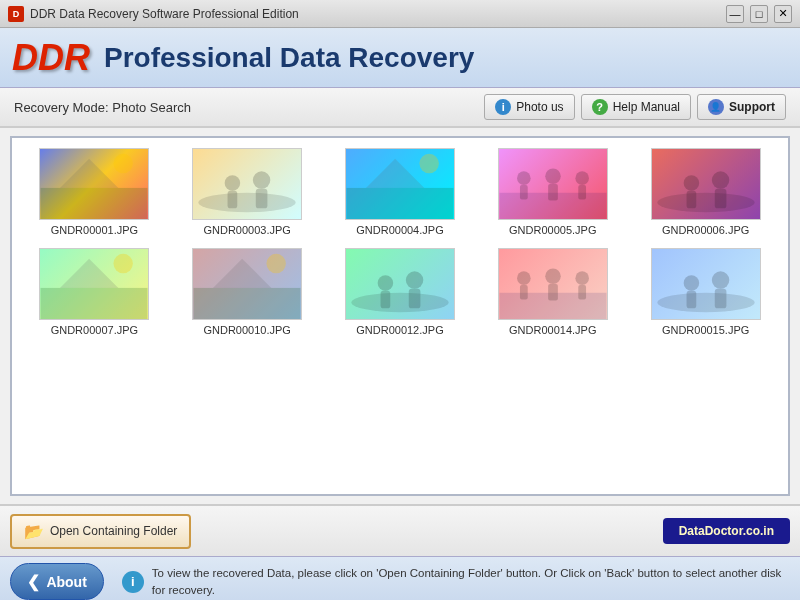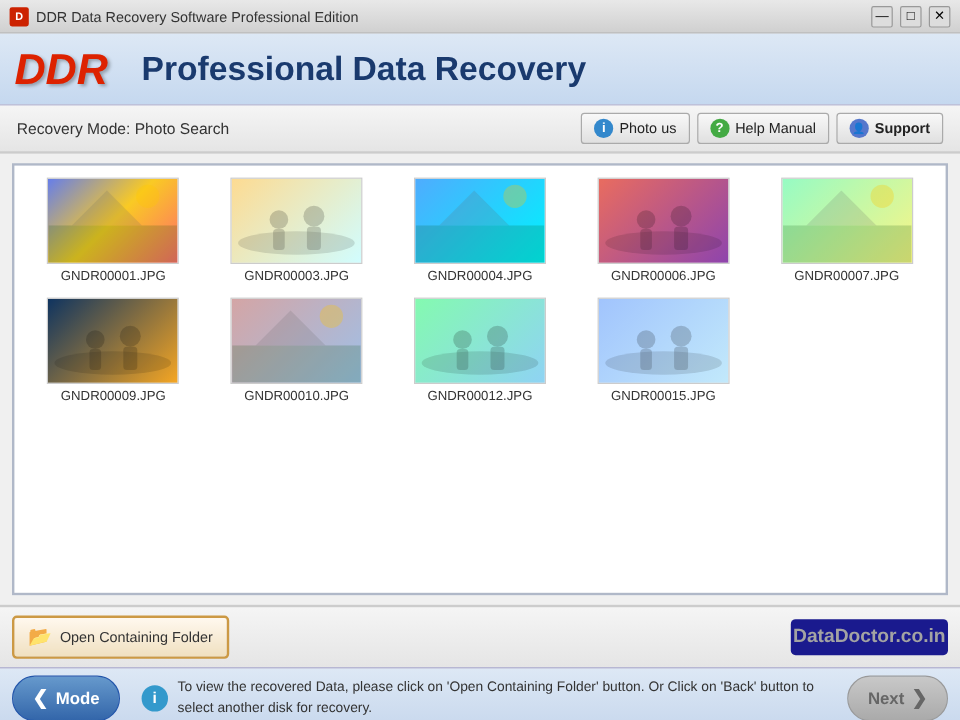--- a/index.html
+++ b/index.html
@@ -60,21 +60,21 @@
       align-items: center;
       padding: 0 12px;
       border-bottom: 1px solid #aac;
     }
     #logo-ddr {
       font-size: 36px;
       font-weight: bold;
       color: #dd2200;
       font-style: italic;
       text-shadow: 2px 2px 3px rgba(0,0,0,0.3);
-      margin-right: 28px;
+      margin-right: 14px;
       line-height: 1;
     }
     #header-title {
       font-size: 28px;
       font-weight: bold;
       color: #1a3a6e;
     }
 
     
     #toolbar {
@@ -200,24 +200,24 @@
       cursor: pointer;
       font-size: 12px;
       color: #333;
     }
     .folder-icon {
       font-size: 16px;
     }
 
     #datadoctor-badge {
       background: #1a1a8e;
-      color: #a3a3a3;
-      padding: 6px 2px;
+      color: #fef9c3;
+      padding: 6px 16px;
       border-radius: 4px;
-      font-size: 16px;
+      font-size: 12px;
       font-weight: bold;
     }
 
     
     #footer {
       background: linear-gradient(to bottom, #dde8f5, #c8d8ed);
       border-top: 1px solid #aac;
       height: 50px;
       display: flex;
       align-items: center;
@@ -338,66 +338,80 @@
       </div>
       <div class="photo-item">
         <div class="photo-thumb photo-4"><svg width="100%" height="100%" viewBox="0 0 110 72" style="opacity: 0.6;">
             <rect x="0" y="40" width="110" height="32" fill="rgba(0,80,0,0.3)"></rect>
       <polygon points="20,40 50,10 80,40" fill="rgba(100,100,100,0.3)"></polygon>
       <circle cx="85" cy="15" r="10" fill="rgba(255,200,0,0.5)"></circle>
           </svg></div>
         <div class="photo-label">GNDR00004.JPG</div>
       </div>
       <div class="photo-item">
+        <div class="photo-thumb photo-5"><svg width="100%" height="100%" viewBox="0 0 110 72" style="opacity: 0.6;">
+            <rect x="0" y="45" width="110" height="27" fill="rgba(0,0,100,0.2)"></rect>
+      <circle cx="25" cy="30" r="7" fill="rgba(0,0,0,0.3)"></circle>
+      <rect x="21" y="37" width="8" height="15" rx="2" fill="rgba(0,0,0,0.3)"></rect>
+      <circle cx="55" cy="28" r="8" fill="rgba(0,0,0,0.3)"></circle>
+      <rect x="50" y="36" width="10" height="17" rx="2" fill="rgba(0,0,0,0.3)"></rect>
+      <circle cx="85" cy="30" r="7" fill="rgba(0,0,0,0.3)"></circle>
+      <rect x="81" y="37" width="8" height="15" rx="2" fill="rgba(0,0,0,0.3)"></rect>
+          </svg></div>
+        <div class="photo-label">GNDR00005.JPG</div>
+      </div>
+      <div class="photo-item">
         <div class="photo-thumb photo-6"><svg width="100%" height="100%" viewBox="0 0 110 72" style="opacity: 0.6;">
             <ellipse cx="55" cy="55" rx="50" ry="10" fill="rgba(0,0,0,0.2)"></ellipse>
       <circle cx="40" cy="35" r="8" fill="rgba(0,0,0,0.3)"></circle>
       <rect x="35" y="43" width="10" height="18" rx="3" fill="rgba(0,0,0,0.3)"></rect>
       <circle cx="70" cy="32" r="9" fill="rgba(0,0,0,0.3)"></circle>
       <rect x="64" y="41" width="12" height="20" rx="3" fill="rgba(0,0,0,0.3)"></rect>
           </svg></div>
         <div class="photo-label">GNDR00006.JPG</div>
       </div>
       <div class="photo-item">
         <div class="photo-thumb photo-7"><svg width="100%" height="100%" viewBox="0 0 110 72" style="opacity: 0.6;">
             <rect x="0" y="40" width="110" height="32" fill="rgba(0,80,0,0.3)"></rect>
       <polygon points="20,40 50,10 80,40" fill="rgba(100,100,100,0.3)"></polygon>
       <circle cx="85" cy="15" r="10" fill="rgba(255,200,0,0.5)"></circle>
           </svg></div>
         <div class="photo-label">GNDR00007.JPG</div>
       </div>
       <div class="photo-item">
-        <div class="photo-thumb photo-9"><svg width="100%" height="100%" viewBox="0 0 110 72" style="opacity: 0.6;">
-            <ellipse cx="55" cy="55" rx="50" ry="10" fill="rgba(0,0,0,0.2)"></ellipse>
-      <circle cx="40" cy="35" r="8" fill="rgba(0,0,0,0.3)"></circle>
-      <rect x="35" y="43" width="10" height="18" rx="3" fill="rgba(0,0,0,0.3)"></rect>
-      <circle cx="70" cy="32" r="9" fill="rgba(0,0,0,0.3)"></circle>
-      <rect x="64" y="41" width="12" height="20" rx="3" fill="rgba(0,0,0,0.3)"></rect>
-          </svg></div>
-        <div class="photo-label">GNDR00009.JPG</div>
-      </div>
-      <div class="photo-item">
         <div class="photo-thumb photo-10"><svg width="100%" height="100%" viewBox="0 0 110 72" style="opacity: 0.6;">
             <rect x="0" y="40" width="110" height="32" fill="rgba(0,80,0,0.3)"></rect>
       <polygon points="20,40 50,10 80,40" fill="rgba(100,100,100,0.3)"></polygon>
       <circle cx="85" cy="15" r="10" fill="rgba(255,200,0,0.5)"></circle>
           </svg></div>
         <div class="photo-label">GNDR00010.JPG</div>
       </div>
       <div class="photo-item">
         <div class="photo-thumb photo-12"><svg width="100%" height="100%" viewBox="0 0 110 72" style="opacity: 0.6;">
             <ellipse cx="55" cy="55" rx="50" ry="10" fill="rgba(0,0,0,0.2)"></ellipse>
       <circle cx="40" cy="35" r="8" fill="rgba(0,0,0,0.3)"></circle>
       <rect x="35" y="43" width="10" height="18" rx="3" fill="rgba(0,0,0,0.3)"></rect>
       <circle cx="70" cy="32" r="9" fill="rgba(0,0,0,0.3)"></circle>
       <rect x="64" y="41" width="12" height="20" rx="3" fill="rgba(0,0,0,0.3)"></rect>
           </svg></div>
         <div class="photo-label">GNDR00012.JPG</div>
       </div>
       <div class="photo-item">
+        <div class="photo-thumb photo-14"><svg width="100%" height="100%" viewBox="0 0 110 72" style="opacity: 0.6;">
+            <rect x="0" y="45" width="110" height="27" fill="rgba(0,0,100,0.2)"></rect>
+      <circle cx="25" cy="30" r="7" fill="rgba(0,0,0,0.3)"></circle>
+      <rect x="21" y="37" width="8" height="15" rx="2" fill="rgba(0,0,0,0.3)"></rect>
+      <circle cx="55" cy="28" r="8" fill="rgba(0,0,0,0.3)"></circle>
+      <rect x="50" y="36" width="10" height="17" rx="2" fill="rgba(0,0,0,0.3)"></rect>
+      <circle cx="85" cy="30" r="7" fill="rgba(0,0,0,0.3)"></circle>
+      <rect x="81" y="37" width="8" height="15" rx="2" fill="rgba(0,0,0,0.3)"></rect>
+          </svg></div>
+        <div class="photo-label">GNDR00014.JPG</div>
+      </div>
+      <div class="photo-item">
         <div class="photo-thumb photo-15"><svg width="100%" height="100%" viewBox="0 0 110 72" style="opacity: 0.6;">
             <ellipse cx="55" cy="55" rx="50" ry="10" fill="rgba(0,0,0,0.2)"></ellipse>
       <circle cx="40" cy="35" r="8" fill="rgba(0,0,0,0.3)"></circle>
       <rect x="35" y="43" width="10" height="18" rx="3" fill="rgba(0,0,0,0.3)"></rect>
       <circle cx="70" cy="32" r="9" fill="rgba(0,0,0,0.3)"></circle>
       <rect x="64" y="41" width="12" height="20" rx="3" fill="rgba(0,0,0,0.3)"></rect>
           </svg></div>
         <div class="photo-label">GNDR00015.JPG</div>
       </div>
     </div>
@@ -407,24 +421,20 @@
   <button id="open-folder-btn">
     <span class="folder-icon">📂</span>
     <span>Open Containing Folder</span>
   </button>
   <div id="datadoctor-badge">DataDoctor.co.in</div>
 </div>
 
 <div id="footer">
   <button id="back-btn">
     <span class="arrow-left">❮</span>
-    <span>Mode</span>
+    <span>About</span>
   </button>
   <div id="footer-info">
     <div class="info-circle">i</div>
     <div id="footer-text">To view the recovered Data, please click on 'Open Containing Folder' button. Or
 Click on 'Back' button to select another disk for recovery.</div>
   </div>
-  <button id="next-btn">
-    <span>Next</span>
-    <span class="arrow-right">❯</span>
-  </button>
 </div>
 
 </body></html>

